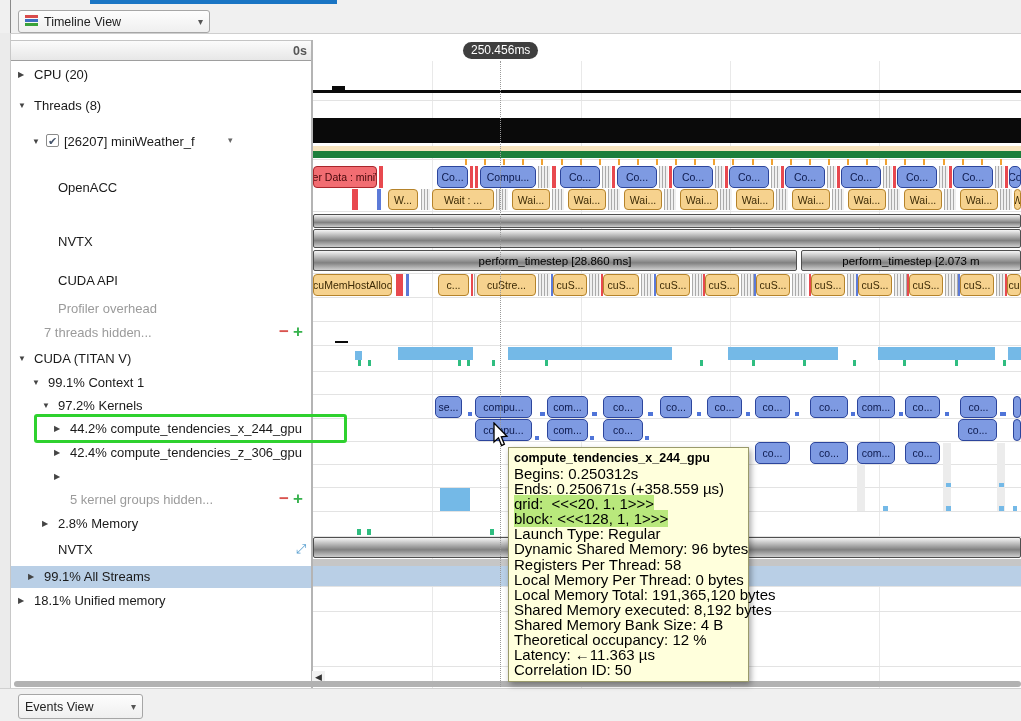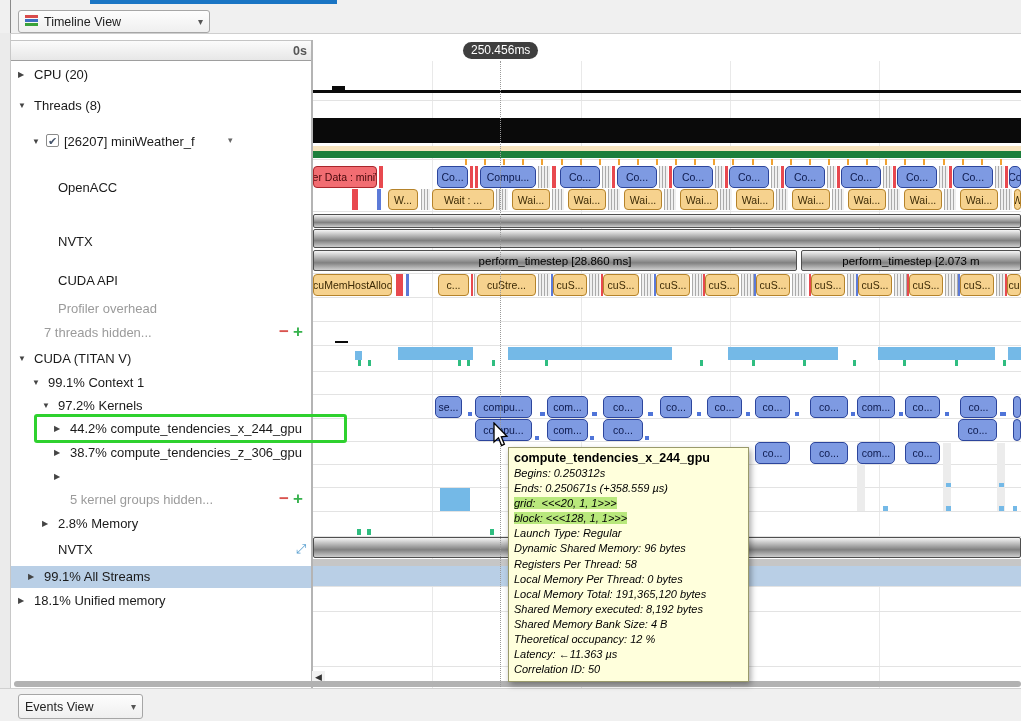--- a/index.html
+++ b/index.html
@@ -54,21 +54,21 @@
   .sminus{position:absolute;font-size:17px;font-weight:bold;color:#d9534f;top:-3px;}
   .splus{position:absolute;font-size:17px;font-weight:bold;color:#37b24d;top:-3px;}
   .sexpand{position:absolute;font-size:13px;color:#5aa0d0;top:-1px;}
   .selbg{position:absolute;left:11px;width:301px;height:22px;background:#b9cfe6;}
   .divider{position:absolute;left:311px;top:40px;width:2px;height:648px;background:#b4b4b4;}
   
   .greenrect{position:absolute;left:34px;top:414px;width:313px;height:29px;border:3px solid #2fd12f;border-radius:3px;z-index:30;box-sizing:border-box;}
   
   #tooltip{position:absolute;left:508px;top:447px;width:241px;background:#ffffdc;border:1px solid #99996b;box-shadow:2px 3px 6px rgba(0,0,0,.35);z-index:50;padding:3px 5px 4px 5px;box-sizing:border-box;}
   .tip-title{font-size:12.5px;font-weight:bold;color:#000;margin-bottom:1px;white-space:nowrap;}
-  .tip-line{font-size:11px;line-height:15.1px;color:#000;white-space:pre;font-style:italic;}
+  .tip-line{font-size:15px;line-height:15.1px;color:#000;white-space:pre;}
   .tip-line .hl{background:#b9e87c;}
   
   .hsb-arrow{position:absolute;left:312px;top:671px;width:13px;height:13px;font-size:9px;color:#333;text-align:center;line-height:13px;background:#f2f2f2;}
   .hsb-bar{position:absolute;left:14px;top:681px;width:1007px;height:6px;background:#b2b2b2;border-radius:3px;}
   .bottombar{position:absolute;left:0;top:688px;width:1021px;height:33px;background:#f0f0f0;border-top:1px solid #d0d0d0;box-sizing:border-box;}
   #cursor{position:absolute;left:492px;top:422px;z-index:60;}
 </style>
 </head>
 <body>
 
@@ -424,21 +424,21 @@
       <div class="srow" style="left: 0px; top: 398px; width: 311px; pointer-events: auto;">
         <div class="sarrow" style="left: 42px;">▼</div>
         <div class="slabel" style="left: 58px;">97.2% Kernels</div>
       </div>
       <div class="srow" style="left: 0px; top: 421px; width: 311px; pointer-events: auto;">
         <div class="sarrow" style="left: 54px;">▶</div>
         <div class="slabel" style="left: 70px;">44.2% compute_tendencies_x_244_gpu</div>
       </div>
       <div class="srow" style="left: 0px; top: 445px; width: 311px; pointer-events: auto;">
         <div class="sarrow" style="left: 54px;">▶</div>
-        <div class="slabel" style="left: 70px;">38.7% compute_tendencies_z_306_gpu</div>
+        <div class="slabel" style="left: 70px;">42.4% compute_tendencies_z_306_gpu</div>
       </div>
       <div class="srow" style="left: 0px; top: 469px; width: 311px; pointer-events: auto;">
         <div class="sarrow" style="left: 54px;">▶</div>
       </div>
       <div class="srow gray" style="left: 0px; top: 492px; width: 311px; pointer-events: auto;">
         <div class="slabel" style="left: 70px;">5 kernel groups hidden...</div>
         <div class="sminus" style="left: 279px;">−</div>
         <div class="splus" style="left: 293px;">+</div>
       </div>
       <div class="srow" style="left: 0px; top: 516px; width: 311px; pointer-events: auto;">

